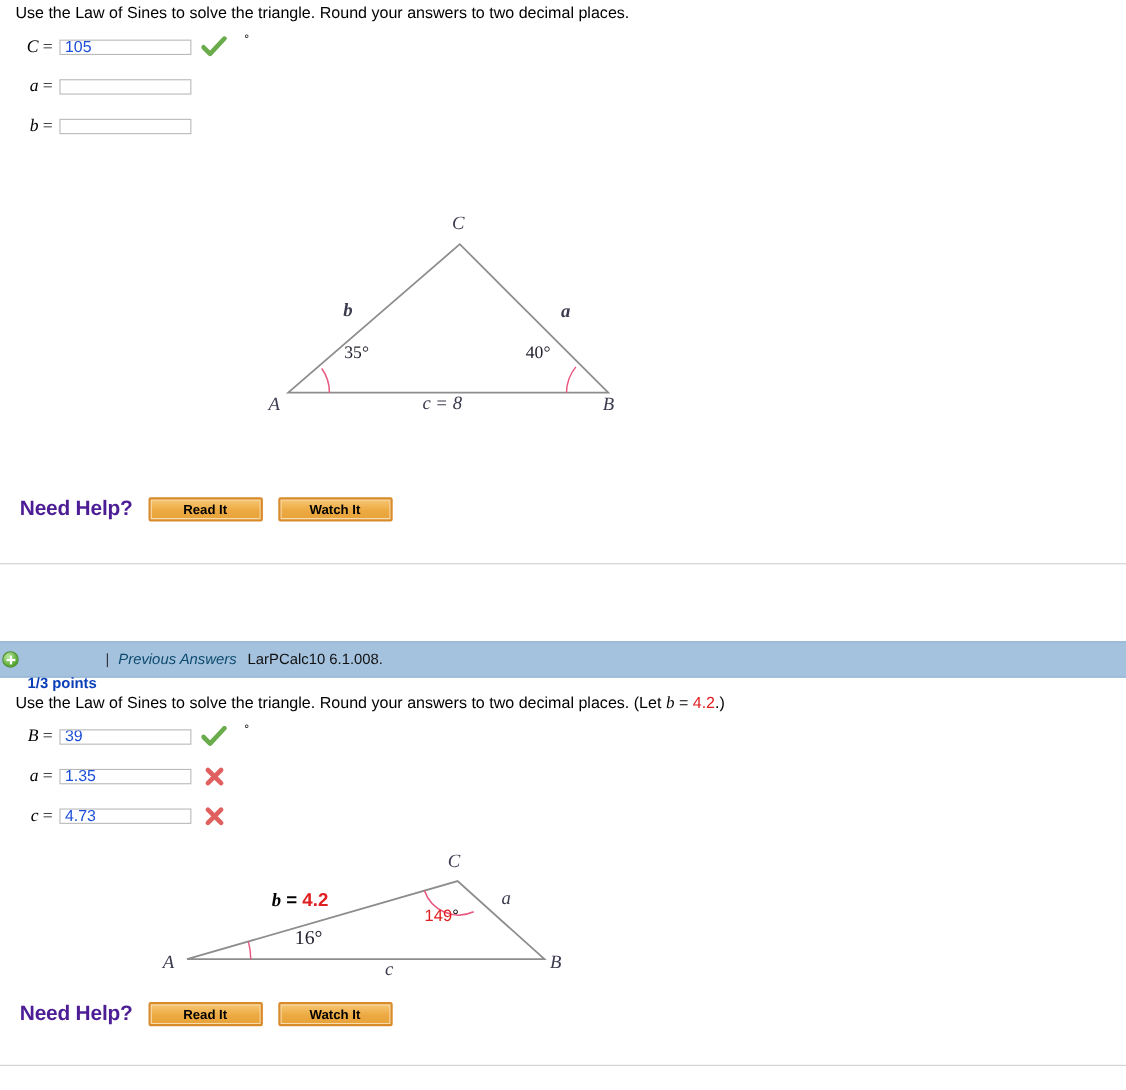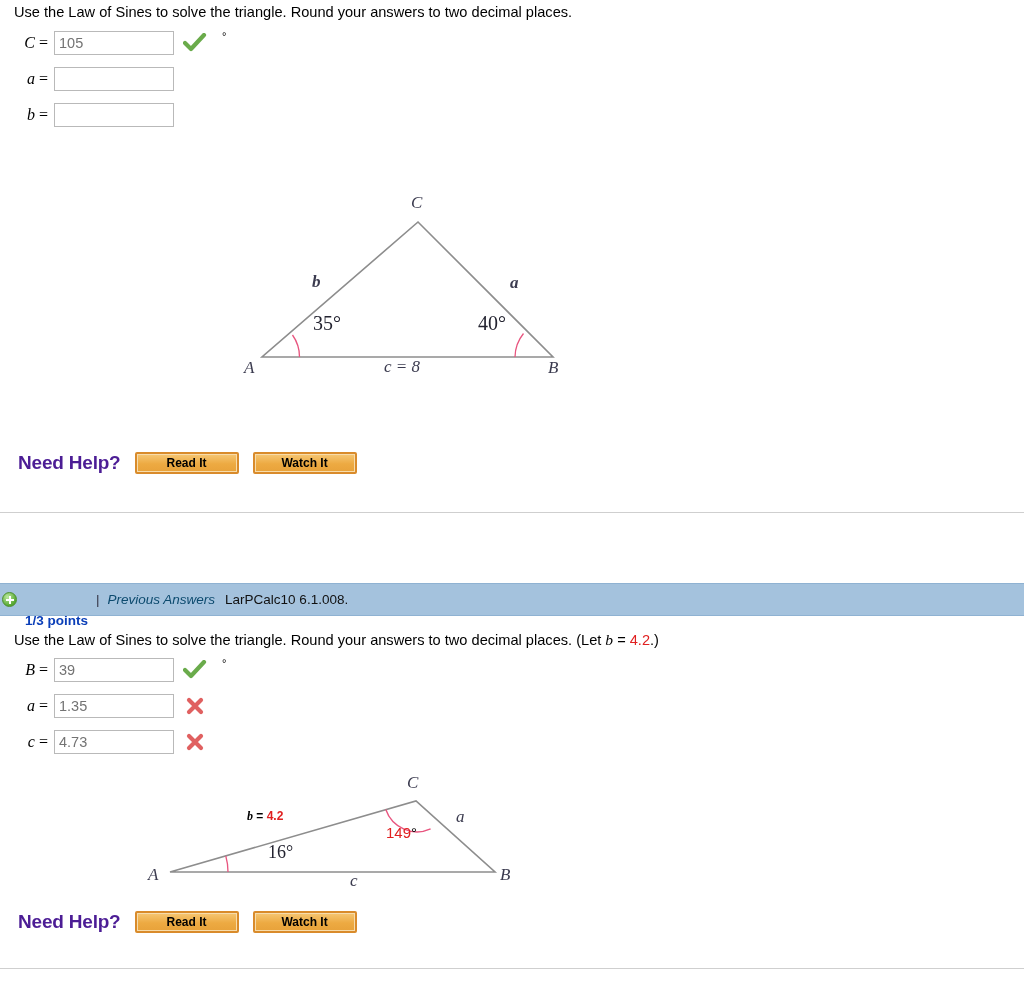--- a/index.html
+++ b/index.html
@@ -46,27 +46,27 @@
     text-align: right;
     padding-right: 6px;
     font-family: "Liberation Serif", serif;
     font-size: 16px;
     white-space: nowrap;
     color: #000;
   }
   .ans-label i { font-style: italic; }
   .ans-input {
     width: 120px;
-    height: 24px;
+    height: 14px;
     box-sizing: border-box;
     border: 1px solid #b9b9b9;
     background: #ffffff;
     font-family: "Liberation Sans", sans-serif;
     font-size: 14.5px;
-    color: #737373;
+    color: #1d4ed8;
     padding: 1px 4px;
     outline: none;
   }
   .mark {
     width: 26px;
     margin-left: 8px;
     display: flex;
     align-items: center;
     justify-content: center;
   }
@@ -164,34 +164,34 @@
     position: absolute;
     font-family: "Liberation Serif", serif;
     font-style: italic;
     font-size: 17px;
     color: #3b3b4f;
     white-space: nowrap;
   }
   .ang-label {
     position: absolute;
     font-family: "Liberation Serif", serif;
-    font-size: 20px;
+    font-size: 16px;
     color: #232330;
     white-space: nowrap;
   }
   .ang-label.sans-red {
     font-family: "Liberation Sans", sans-serif;
     color: #e02020;
     font-size: 15px;
   }
   .side-label-sans {
     position: absolute;
     font-family: "Liberation Sans", sans-serif;
     font-weight: bold;
-    font-size: 12px;
+    font-size: 17px;
     white-space: nowrap;
   }
   .side-label-sans .it {
     font-family: "Liberation Serif", serif;
     font-style: italic;
     font-weight: bold;
   }
 </style>
 </head>
 <body>

